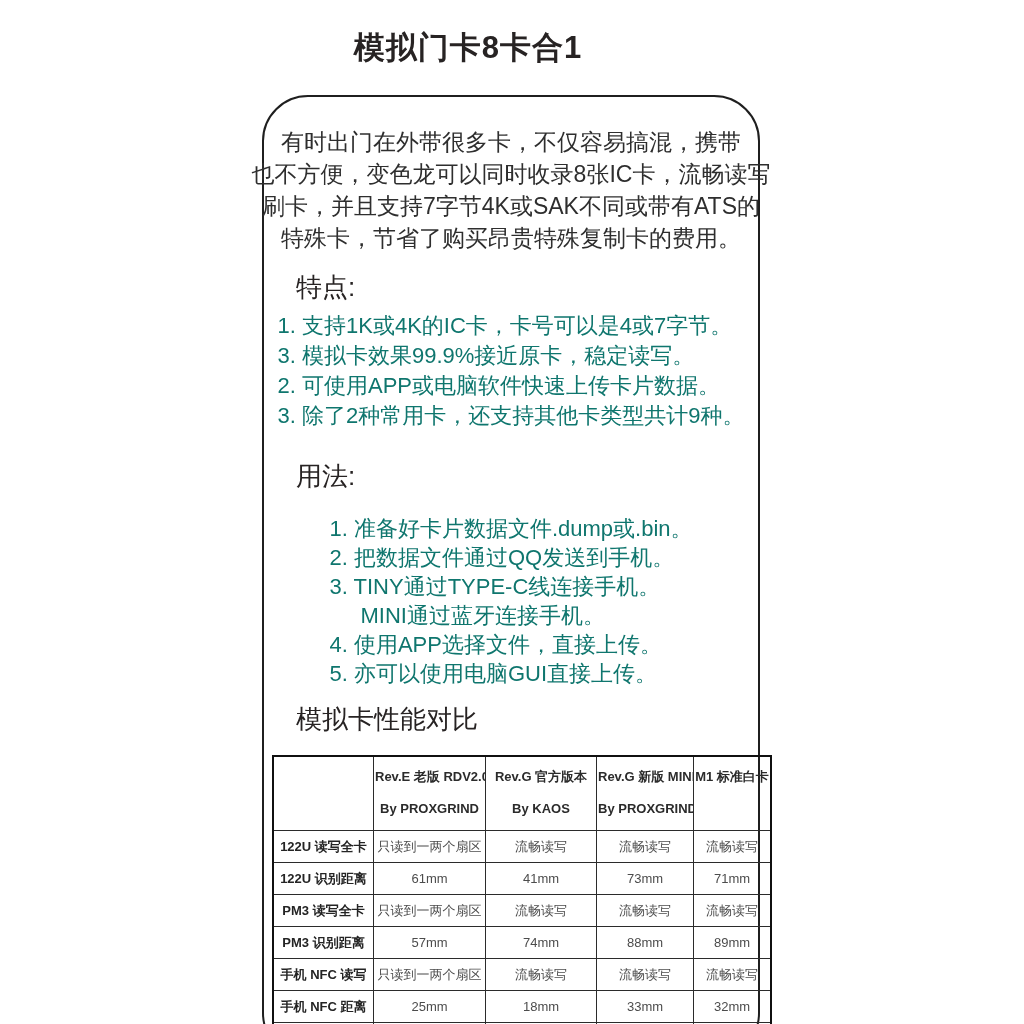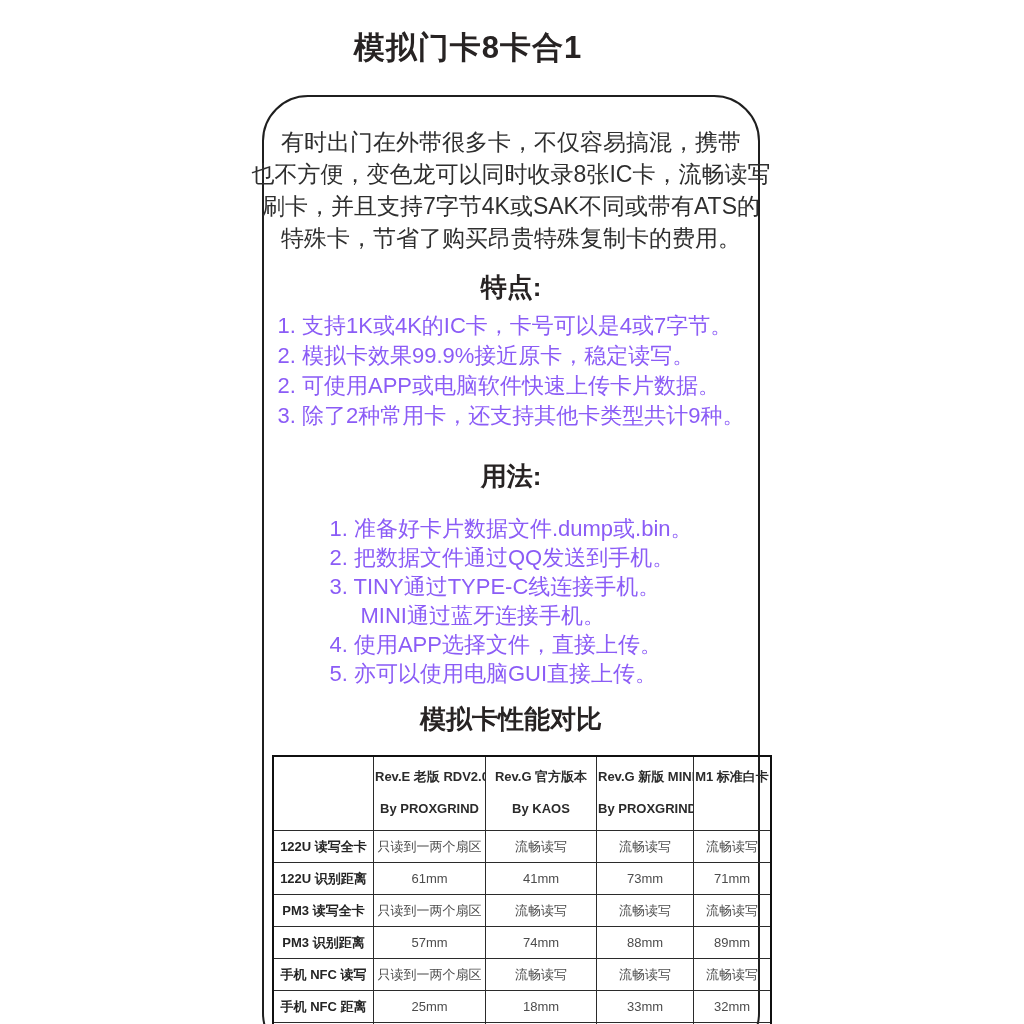--- a/index.html
+++ b/index.html
@@ -39,34 +39,34 @@
     margin-top: 29px;
     display: flex;
     flex-direction: column;
     align-items: center;
     font-size: 23px;
     line-height: 32px;
     color: #2e2e2e;
   }
   .intro div { white-space: nowrap; }
   .section-heading {
-    text-align: center;
     font-size: 26px;
-    font-weight: 700;
+    font-weight: 400;
     color: #272323;
+    padding-left: 32px;
   }
   .features-heading { margin-top: 16px; }
   .usage-heading { margin-top: 28px; }
   .comparison-heading { margin-top: 14px; }
   .list {
     width: fit-content;
     margin: 6px auto 0 auto;
     font-size: 22px;
     line-height: 30px;
-    color: #8b5cf6;
+    color: #0f766e;
     text-align: left;
   }
   .list div { white-space: nowrap; }
   .usage-list { margin-top: 20px; line-height: 29px; }
   .cont { padding-left: 31px; }
   table.cmp {
     margin: 18px 0 0 8px;
     border-collapse: collapse;
     table-layout: fixed;
     width: 482px;
@@ -114,21 +114,21 @@
     <div class="intro">
       <div>有时出门在外带很多卡，不仅容易搞混，携带</div>
       <div>也不方便，变色龙可以同时收录8张IC卡，流畅读写</div>
       <div>刷卡，并且支持7字节4K或SAK不同或带有ATS的</div>
       <div>特殊卡，节省了购买昂贵特殊复制卡的费用。</div>
     </div>
 
     <div class="section-heading features-heading">特点:</div>
     <div class="list">
       <div>1. 支持1K或4K的IC卡，卡号可以是4或7字节。</div>
-      <div>2. 模拟卡效果99.9%接近原卡，稳定读写。</div>
+      <div>3. 模拟卡效果99.9%接近原卡，稳定读写。</div>
       <div>2. 可使用APP或电脑软件快速上传卡片数据。</div>
       <div>3. 除了2种常用卡，还支持其他卡类型共计9种。</div>
     </div>
 
     <div class="section-heading usage-heading">用法:</div>
     <div class="list usage-list">
       <div>1. 准备好卡片数据文件.dump或.bin。</div>
       <div>2. 把数据文件通过QQ发送到手机。</div>
       <div>3. TINY通过TYPE-C线连接手机。</div>
       <div class="cont">MINI通过蓝牙连接手机。</div>

